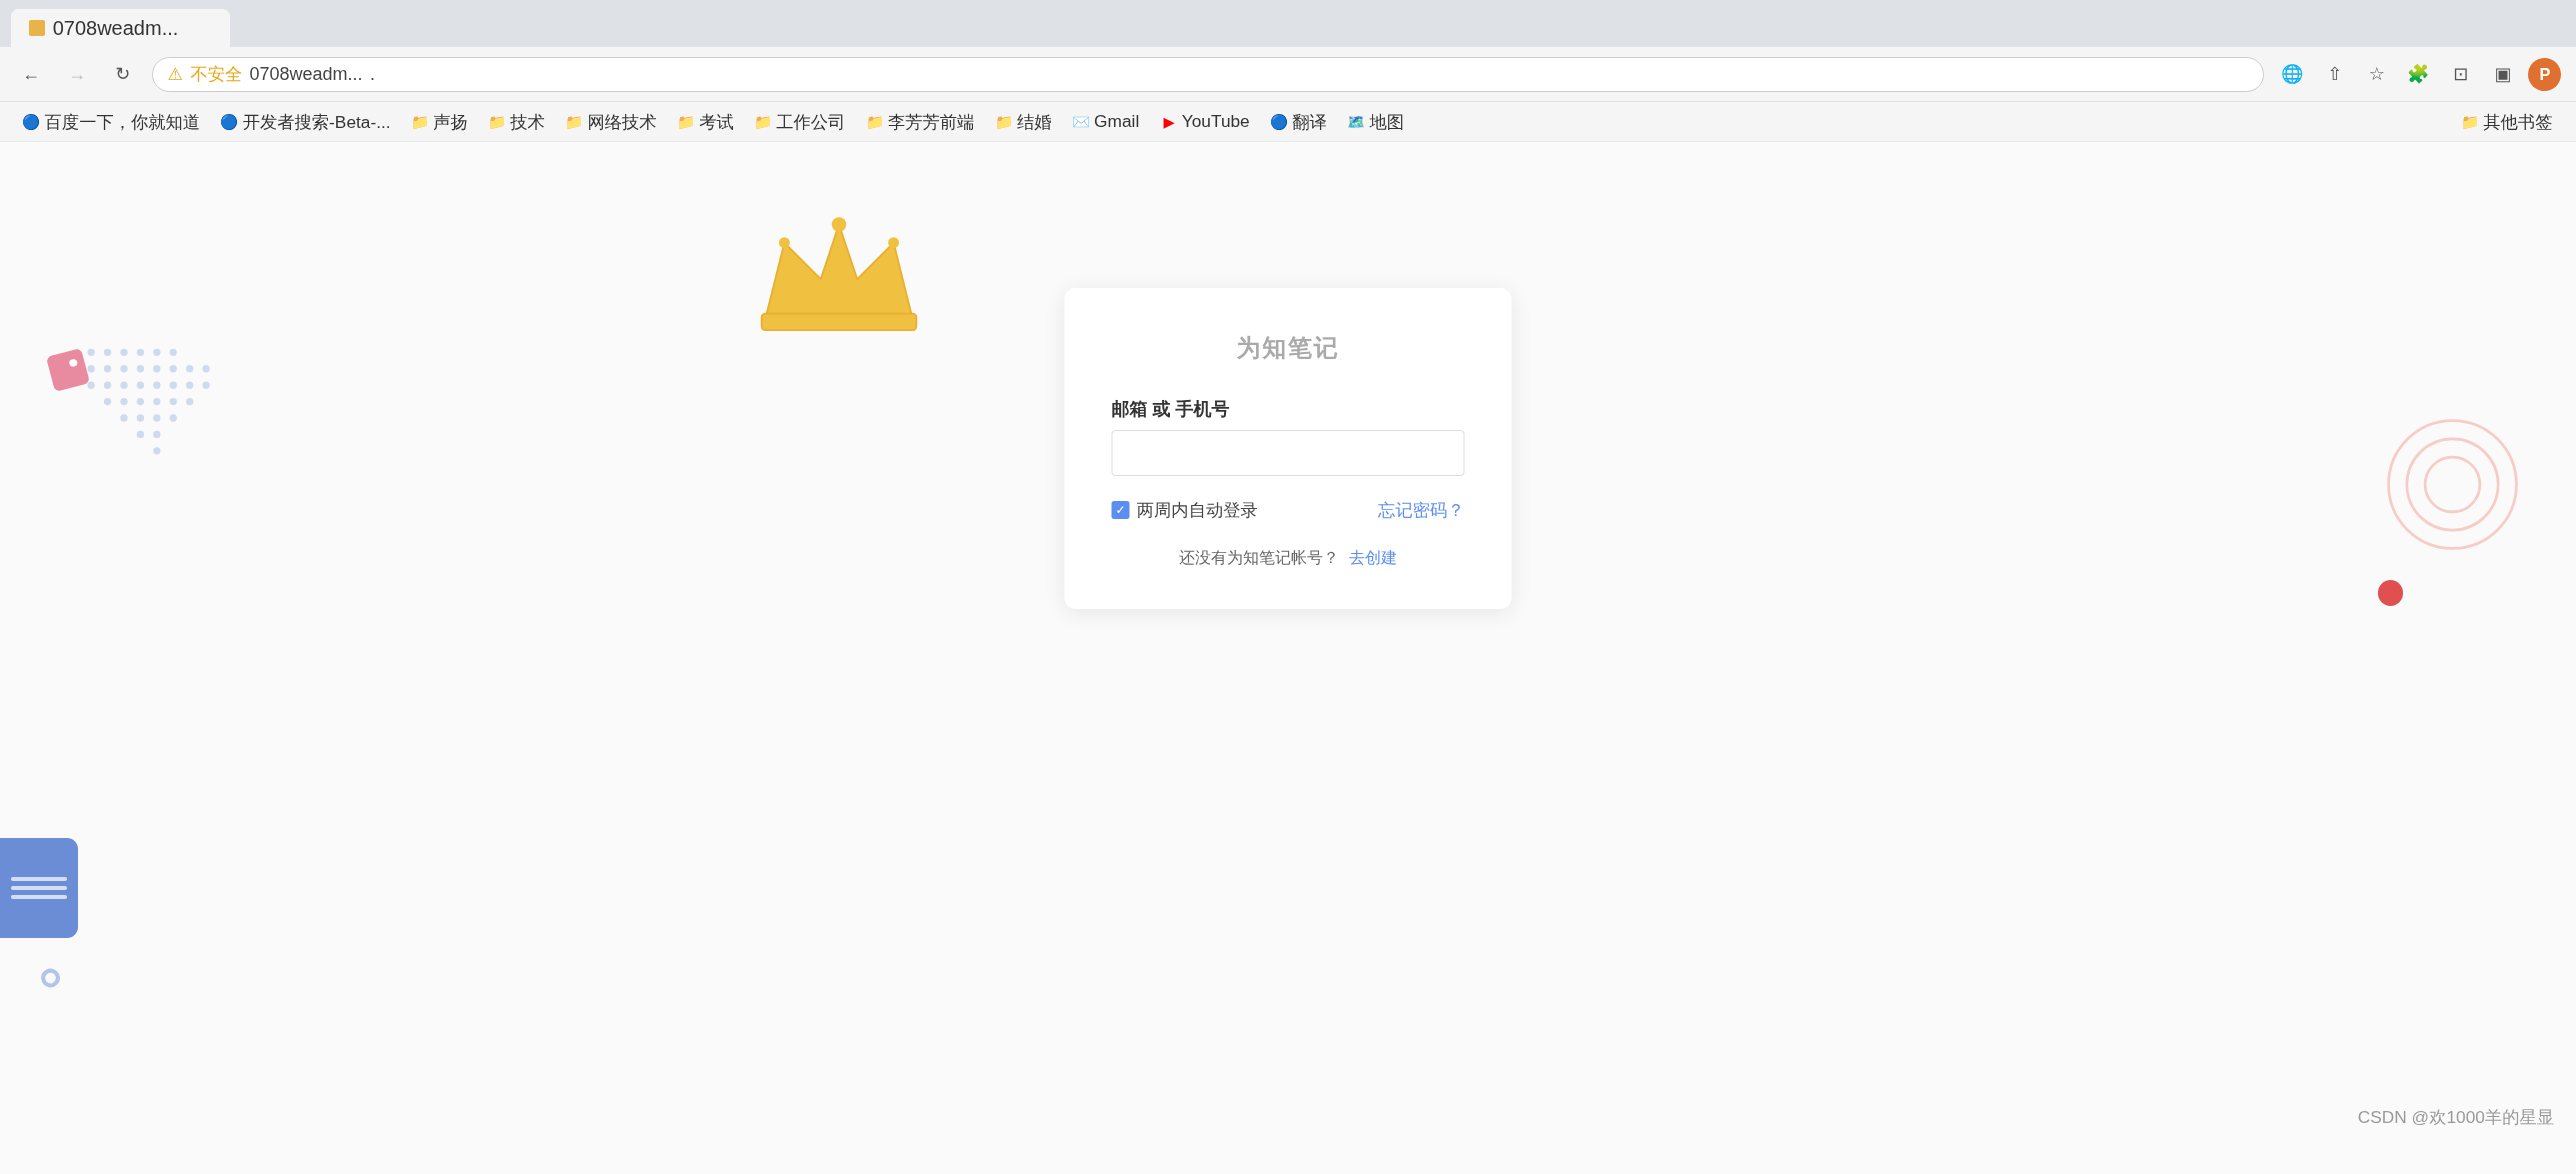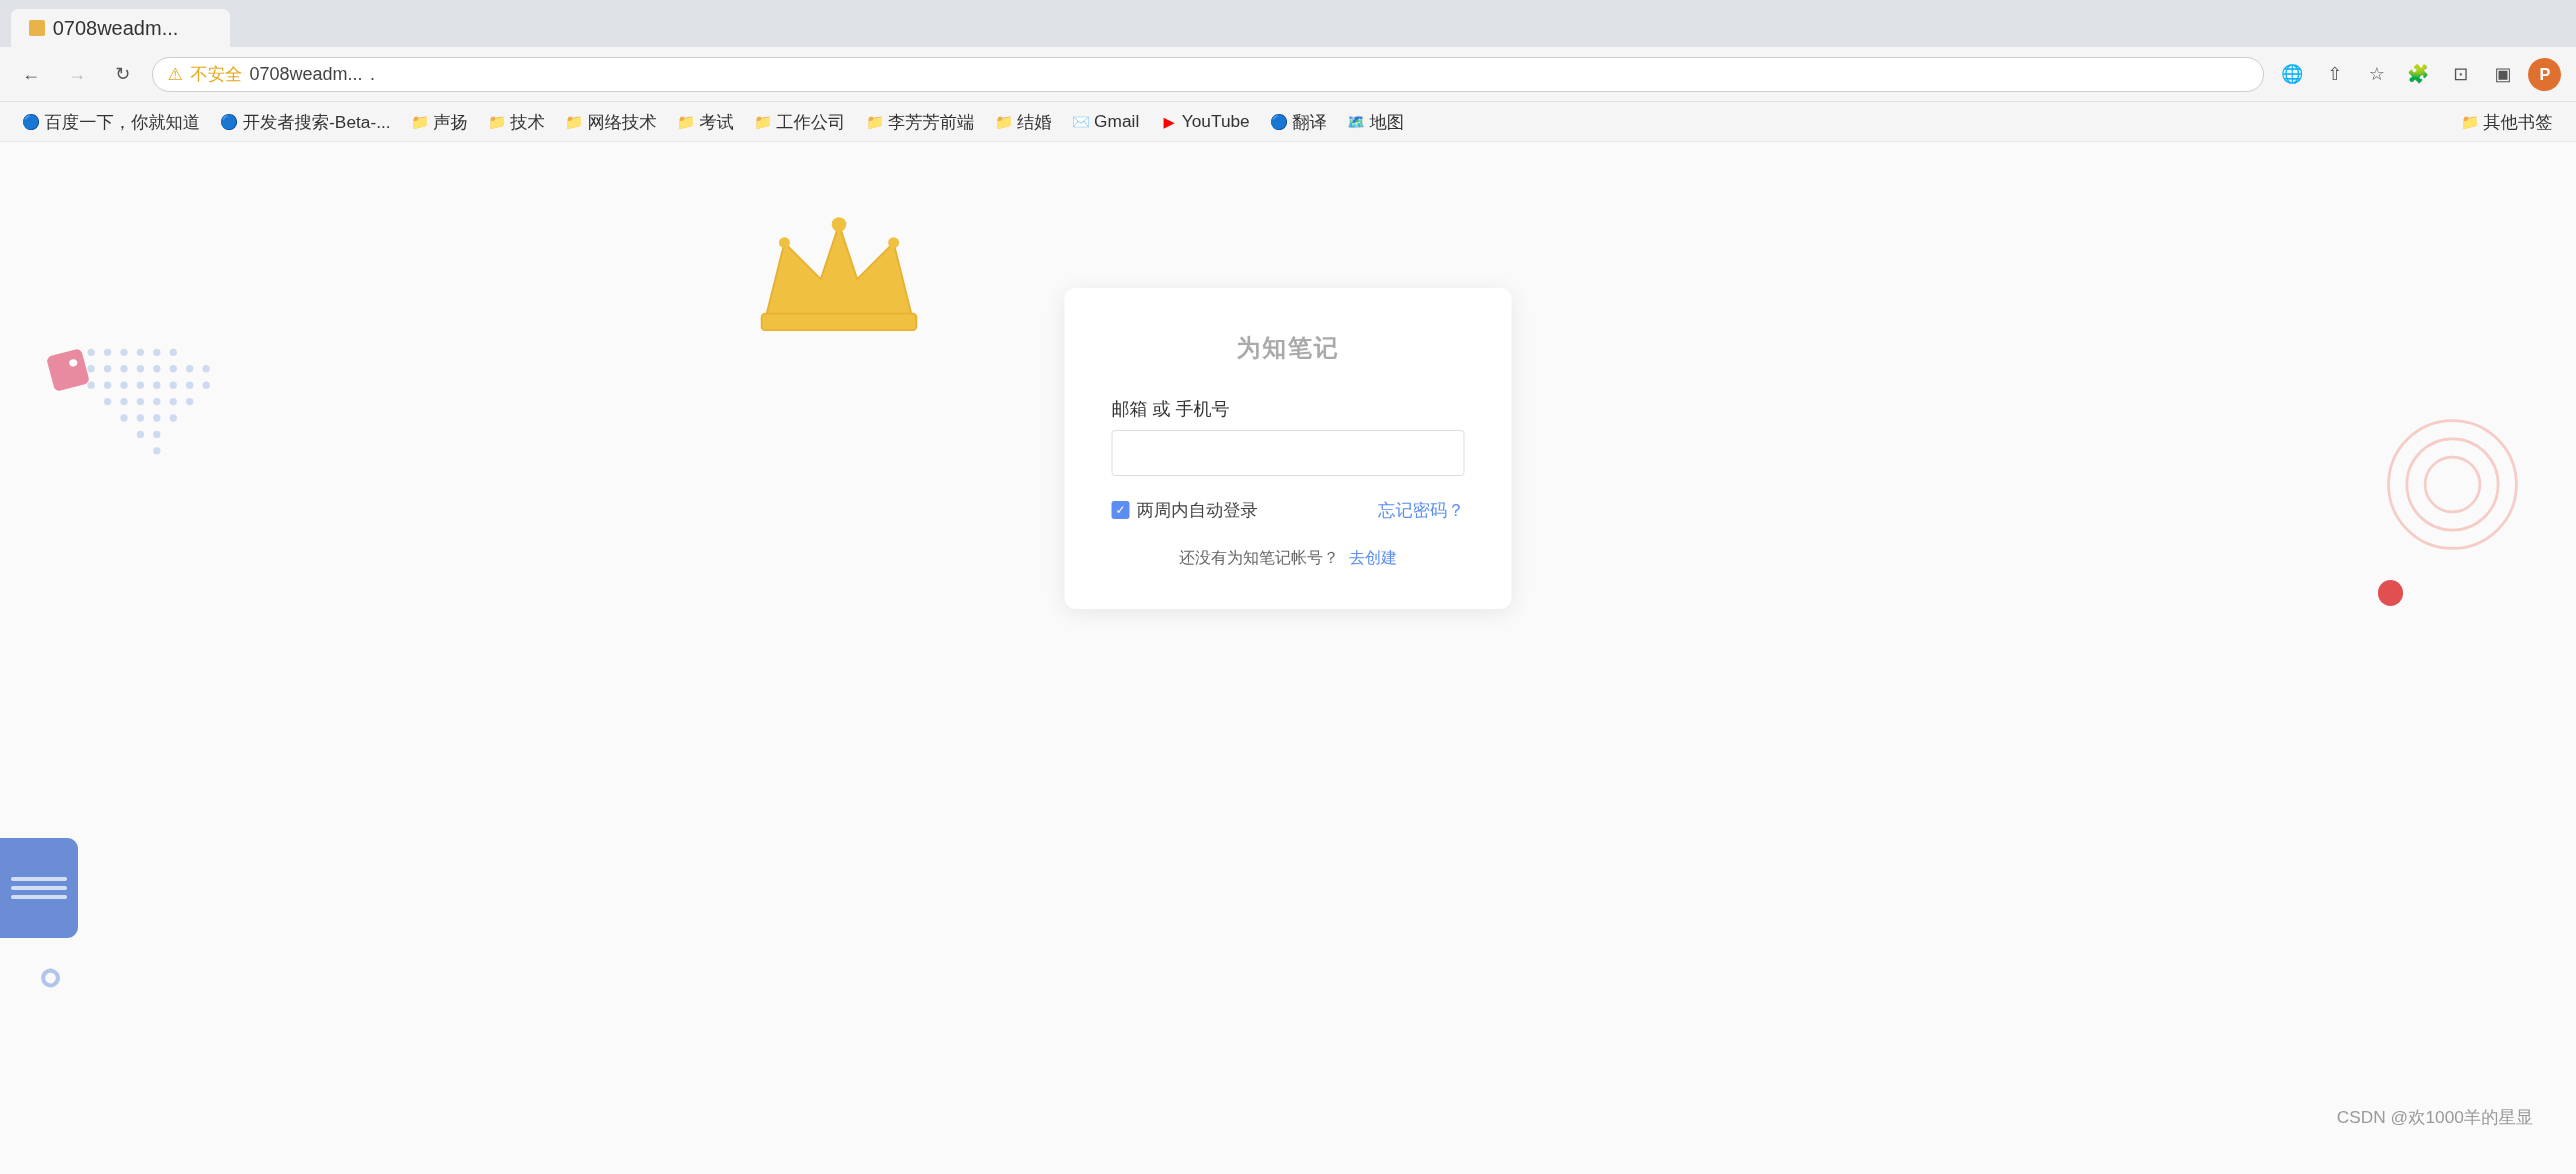--- a/index.html
+++ b/index.html
@@ -245,21 +245,21 @@
       right: 173px;
       width: 25.5px;
       height: 25.5px;
       border-radius: 50%;
       background: #e05050;
     }
 
     .deco-csdn {
       position: absolute;
       bottom: 46px;
-      right: 43px;
+      right: 22px;
       font-size: 17.3px;
       color: #999;
     }
 
     
     .login-card {
       position: absolute;
       top: 146px;
       left: 50%;
       transform: translateX(-50%);
@@ -281,20 +281,21 @@
 
     .form-group {
       margin-bottom: 22px;
     }
 
     .form-label {
       font-size: 18px;
       color: #333;
       margin-bottom: 9px;
       display: block;
+      font-weight: bold;
     }
 
     .form-input {
       width: 100%;
       height: 46px;
       border: 0.9px solid #ddd;
       border-radius: 3.6px;
       padding: 0 12.8px;
       font-size: 16.4px;
       outline: none;

